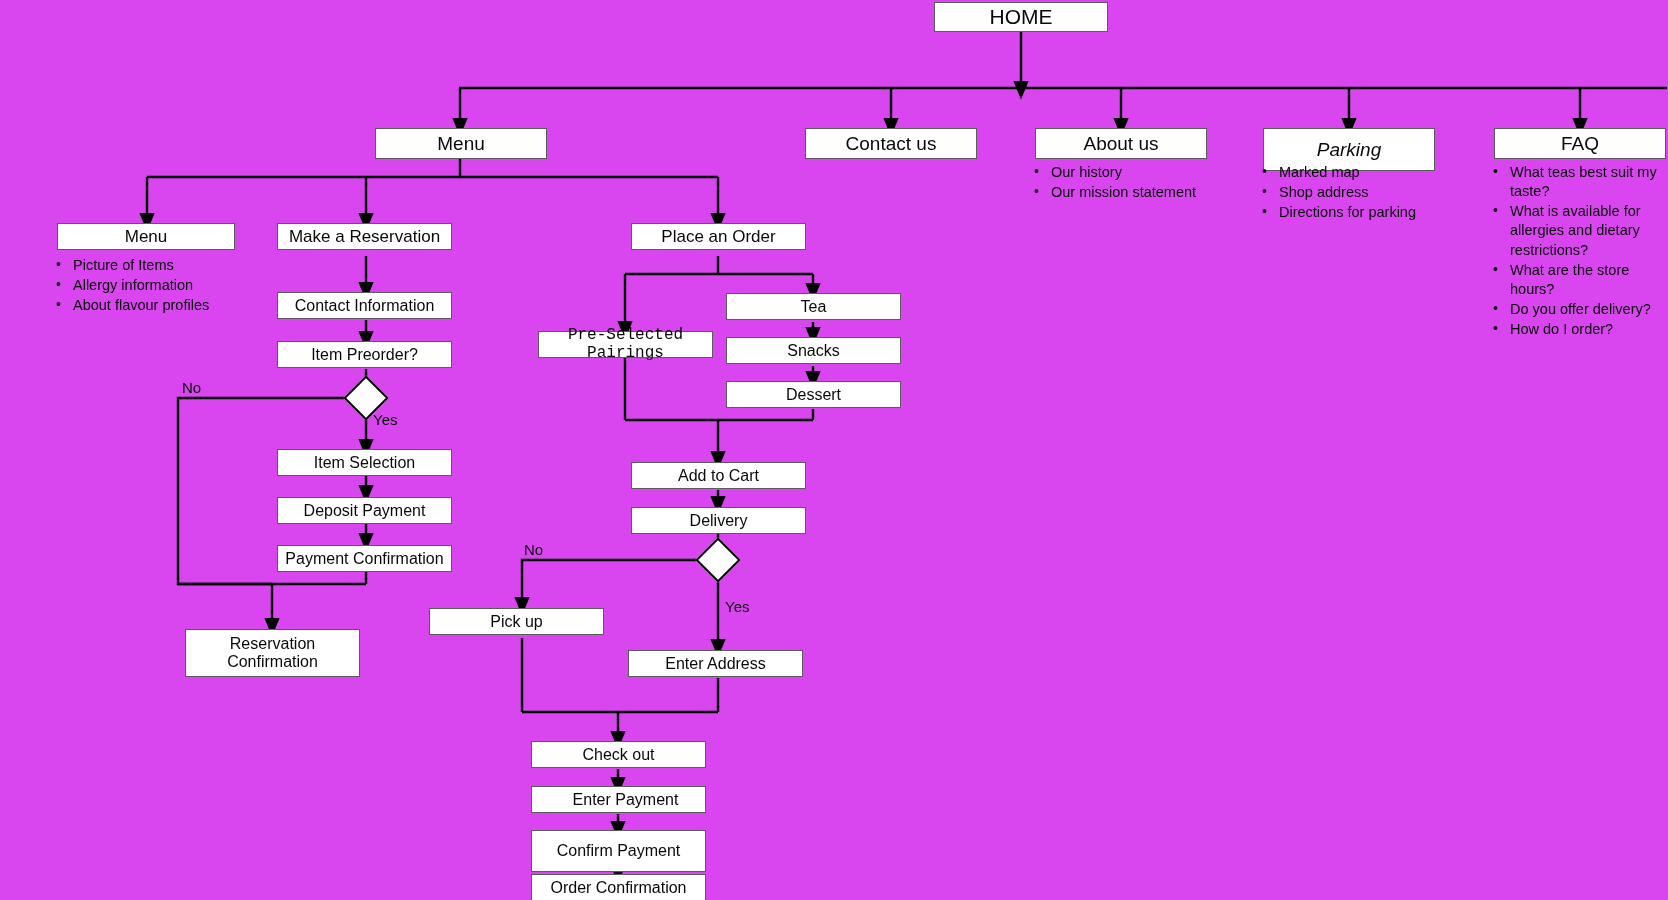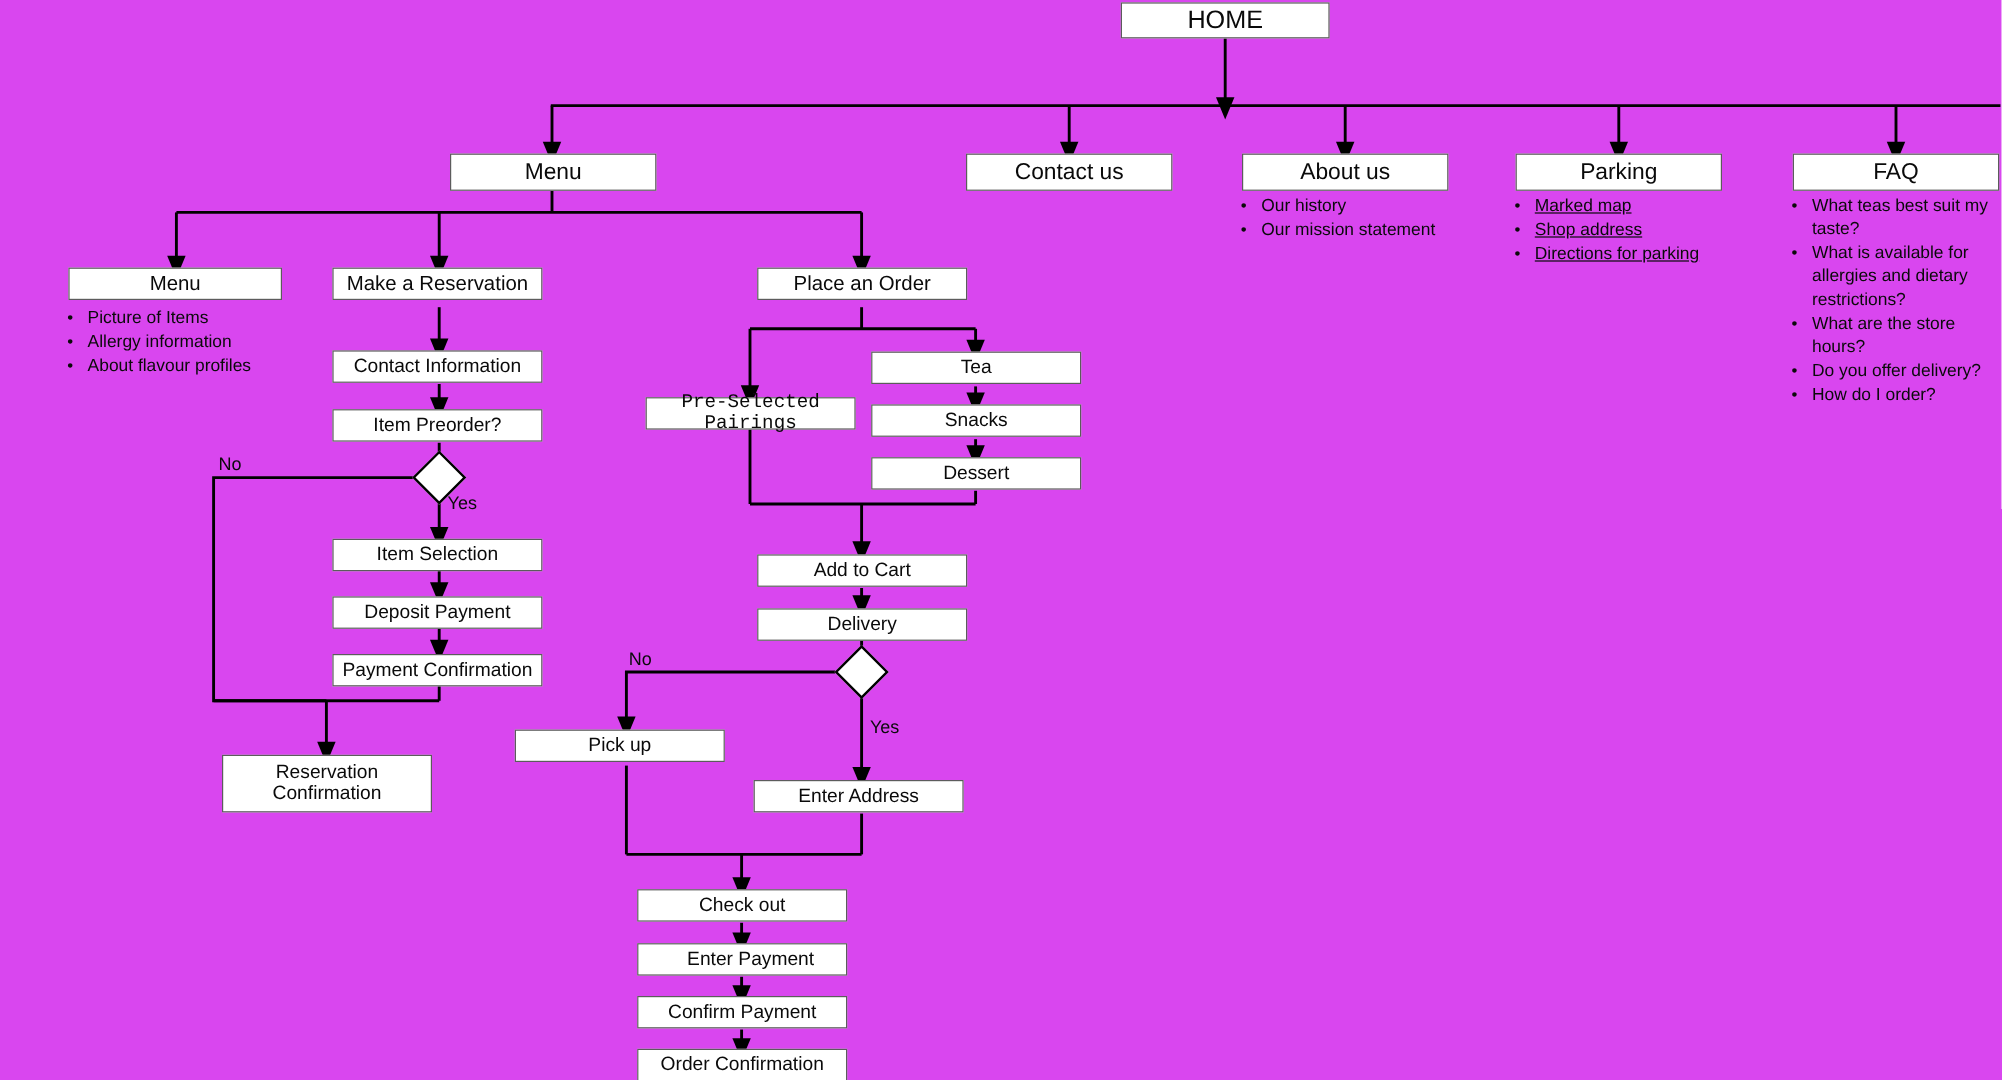--- a/index.html
+++ b/index.html
@@ -155,22 +155,22 @@
   <div class="node lvl1" style="left:805px; top:128px; width:172px; height:31px;">Contact us</div>
 
   <div class="node lvl1" style="left:1035px; top:128px; width:172px; height:31px;">About us</div>
   <div class="bullets" style="left:1030px; top:163px; width:200px;">
     <ul>
       <li>Our history</li>
       <li>Our mission statement</li>
     </ul>
   </div>
 
-  <div class="node lvl1" style="left:1263px; top:128px; width:172px; height:31px;">Parking</div>
-  <div class="bullets" style="left:1258px; top:163px; width:200px;text-decoration:underline;">
+  <div class="node lvl1" style="left:1263px; top:128px; width:172px; height:43px;font-style:italic;">Parking</div>
+  <div class="bullets" style="left:1258px; top:163px; width:200px;">
     <ul>
       <li>Marked map</li>
       <li>Shop address</li>
       <li>Directions for parking</li>
     </ul>
   </div>
 
   <div class="node lvl1" style="left:1494px; top:128px; width:172px; height:31px;">FAQ</div>
   <div class="bullets" style="left:1489px; top:163px; width:178px;">
     <ul>
@@ -229,17 +229,17 @@
   <div class="edge-label" style="left:725px; top:598px;">Yes</div>
 
   <div class="node lvl3" style="left:429px; top:608px; width:175px; height:27px;">Pick up</div>
 
   <div class="node lvl3" style="left:628px; top:650px; width:175px; height:27px;">Enter Address</div>
 
   <div class="node lvl3" style="left:531px; top:741px; width:175px; height:27px;">Check out</div>
 
   <div class="node lvl3" style="left:531px; top:786px; width:175px; height:27px;padding-left:14px;">Enter Payment</div>
 
-  <div class="node lvl3" style="left:531px; top:830px; width:175px; height:27px;">Confirm Payment</div>
+  <div class="node lvl3" style="left:531px; top:830px; width:175px; height:42px;">Confirm Payment</div>
 
   <div class="node lvl3" style="left:531px; top:874px; width:175px; height:27px;">Order Confirmation</div>
 
 </div>
 
 </body></html>

